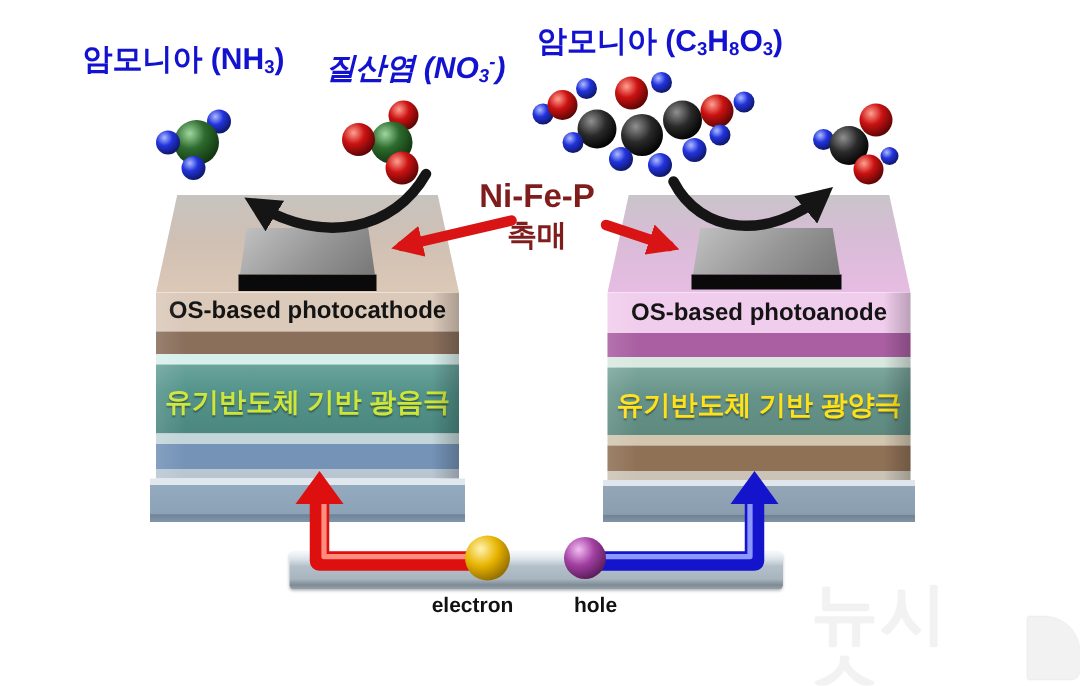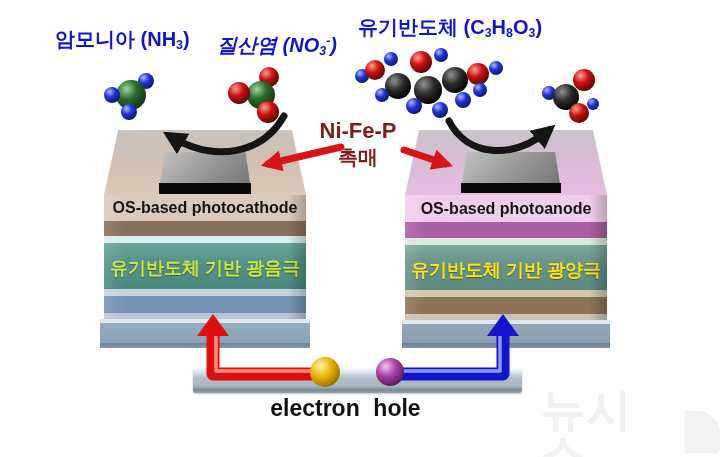--- a/index.html
+++ b/index.html
@@ -31,21 +31,21 @@
     text-shadow:0 1px 1px rgba(0,0,0,.35);
   }
   .shade{position:absolute;background:linear-gradient(to right,rgba(255,255,255,.12),rgba(255,255,255,0) 10%,rgba(0,0,0,0) 91%,rgba(0,0,0,.22));pointer-events:none;}
   
   .bar{
     position:absolute;left:193px;top:368px;width:329px;height:25px;border-radius:3px;
     background:linear-gradient(to bottom,#f4f8fa 0%,#dde5ea 18%,#b3c0c9 38%,#a8b5bf 72%,#7e8a94 88%,#98a4ad 100%);
     box-shadow:0 1px 2px rgba(0,0,0,.25);
   }
   .io-label{
-    position:absolute;font-weight:bold;font-size:23px;color:#111;text-align:center;white-space:nowrap;
+    position:absolute;font-weight:bold;font-size:14px;color:#111;text-align:center;white-space:nowrap;
   }
   
   .watermark{position:absolute;left:541px;top:388px;display:flex;align-items:center;}
   .wm-text{
     font-weight:bold;font-size:44px;color:#f2f2f2;letter-spacing:2px;
     text-shadow:0 0 1px #e4e4e4;line-height:44px;
   }
   .wm-logo{
     display:inline-block;width:36px;height:42px;margin-left:8px;background:#f2f2f2;
     border-radius:2px 24px 6px 2px;box-shadow:0 0 1px #e4e4e4;
@@ -200,21 +200,21 @@
       <path d="M 392,371 L 500,371 L 500,335" fill="none" stroke="#8d98ff" stroke-width="3.5" stroke-linejoin="round" stroke-linecap="round"></path>
       <polygon points="503,314 487,336 519,336" fill="#1414cc"></polygon>
     </g>
 
     <circle cx="325" cy="372" r="15" fill="url(#gGold)"></circle>
     <circle cx="390" cy="372" r="14" fill="url(#gPurple)"></circle>
   </svg>
 
   <div class="chem-label" style="left:55px;top:26px;"><span>암모니아 (NH</span><span class="sub">3</span><span>)</span></div>
   <div class="chem-label" style="left:217px;top:32px;font-style:italic;"><span>질산염 (NO</span><span class="sub">3</span><span class="sup">-</span><span>)</span></div>
-  <div class="chem-label" style="left:358px;top:14px;"><span>유기반도체 (C</span><span class="sub">3</span><span>H</span><span class="sub">8</span><span>O</span><span class="sub">3</span><span>)</span></div>
+  <div class="chem-label" style="left:358px;top:14px;"><span>암모니아 (C</span><span class="sub">3</span><span>H</span><span class="sub">8</span><span>O</span><span class="sub">3</span><span>)</span></div>
 
   <div class="nife">
     <div>Ni-Fe-P</div>
     <div style="font-size:20px;">촉매</div>
   </div>
 
   <div class="io-label" style="left:270px;top:395px;width:90px;">electron</div>
   <div class="io-label" style="left:369px;top:395px;width:56px;">hole</div>
 
   <div class="watermark">

